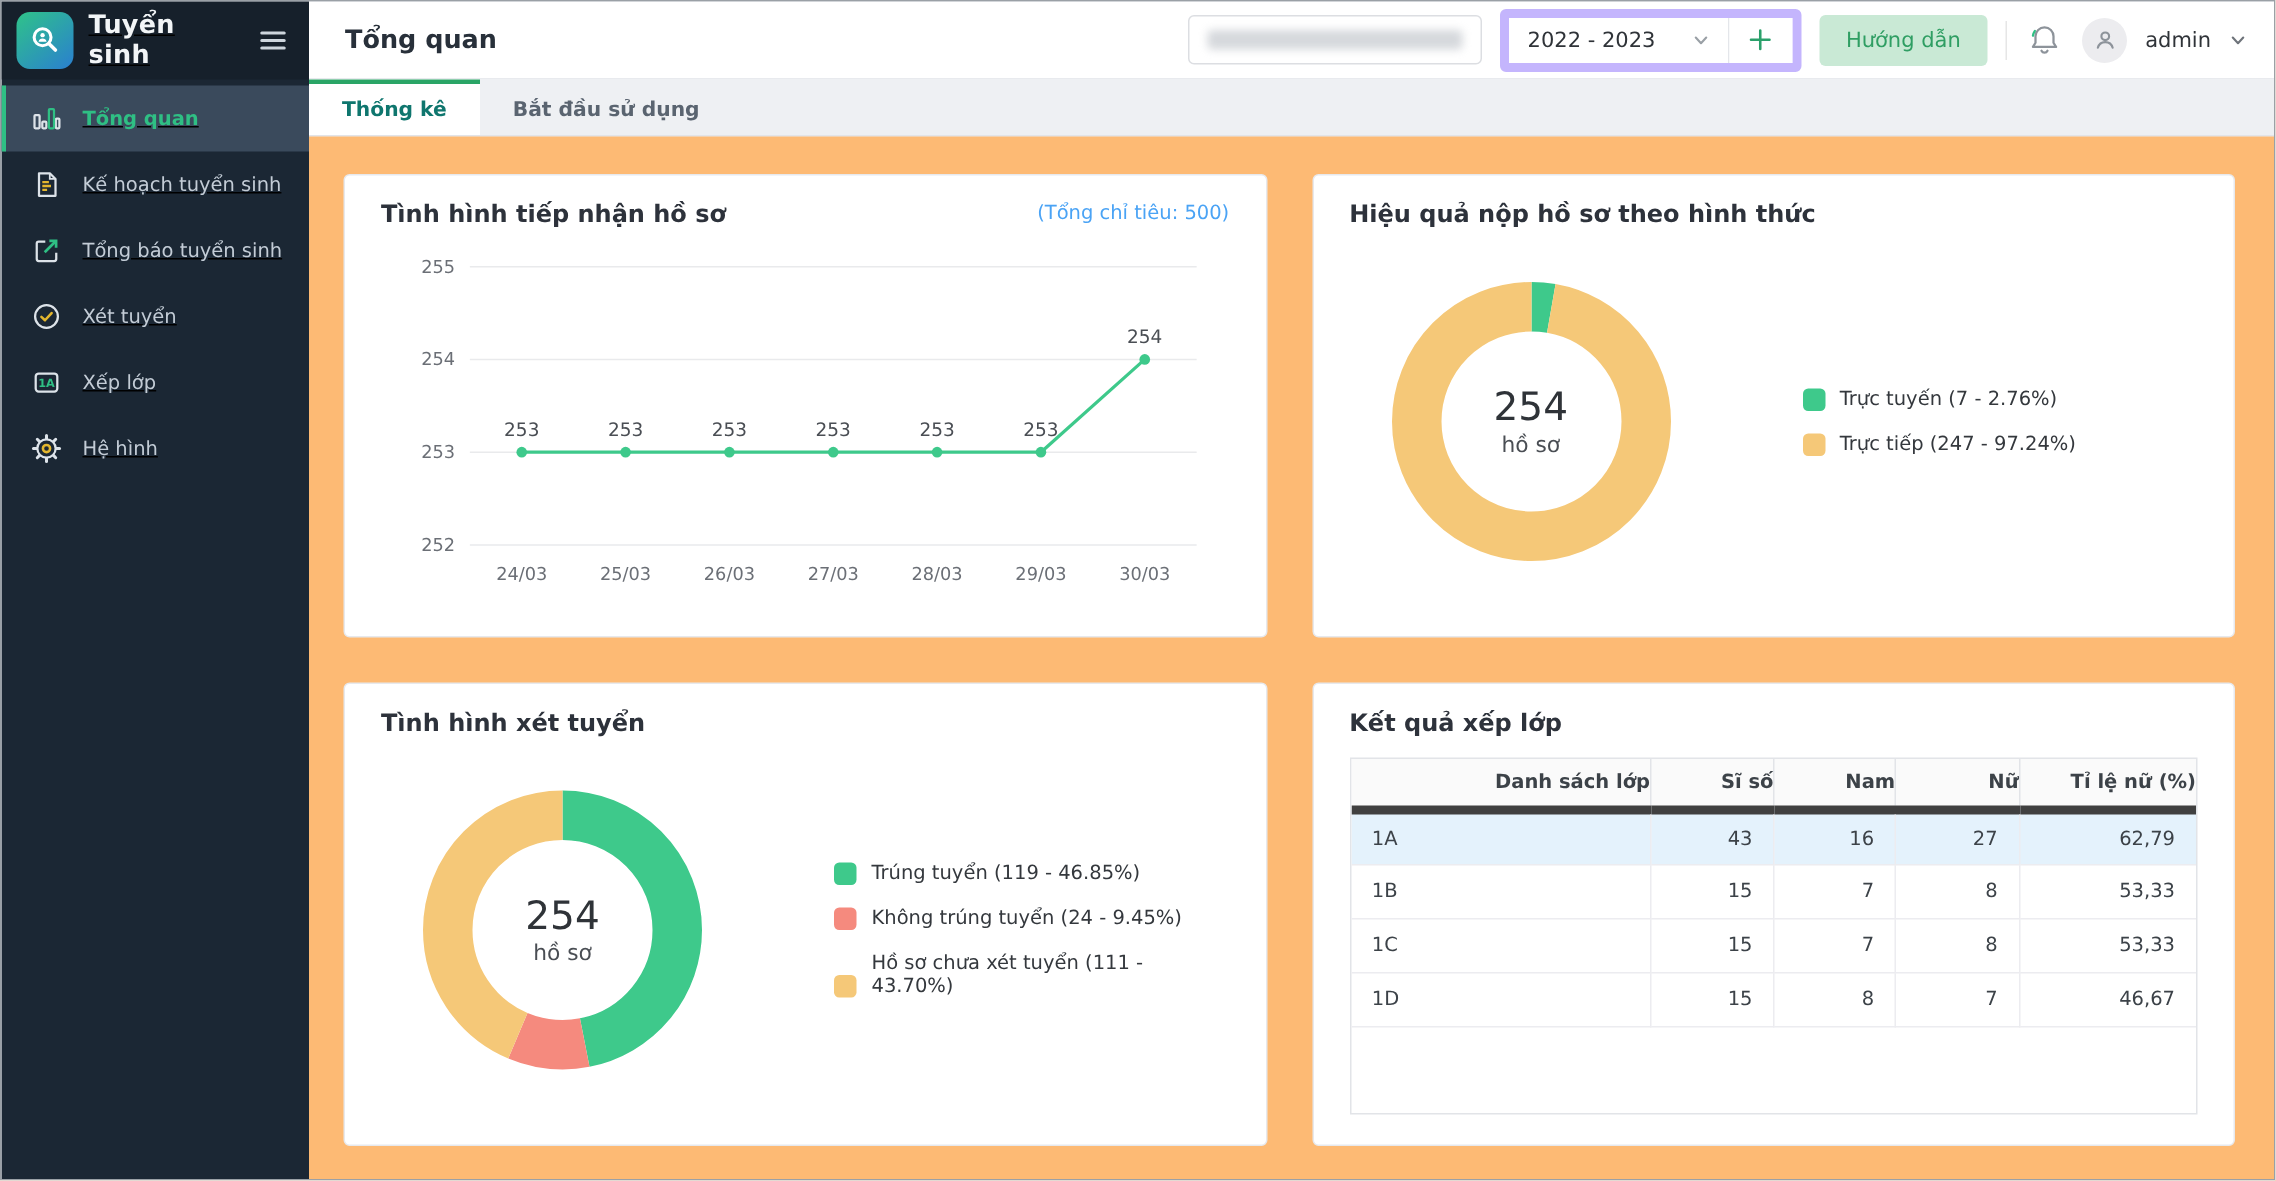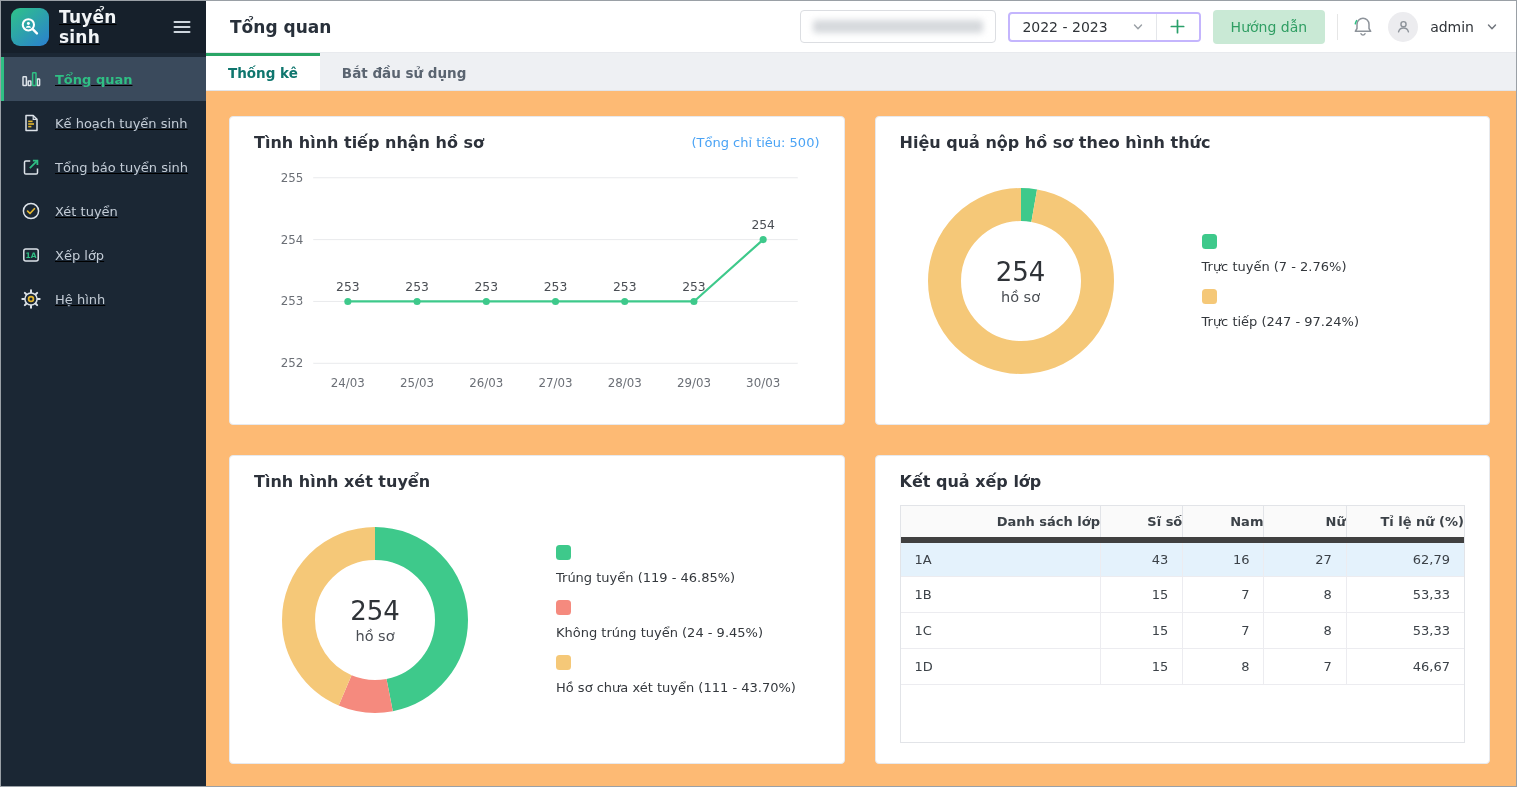--- a/index.html
+++ b/index.html
@@ -26,21 +26,21 @@
   
   .main { flex:1; display:flex; flex-direction:column; min-width:0; }
 
   .topbar { height:52px; background:#fff; border-bottom:1px solid #e8eaee; display:flex; align-items:center; padding:0 18px 0 24px; flex-shrink:0; }
   .page-title { font-size:17px; font-weight:600; color:#28303a; }
   .tb-right { margin-left:auto; display:flex; align-items:center; gap:12px; }
 
   .school-field { width:196px; height:33px; border:1px solid #dcdee2; border-radius:4px; background:#fff; display:flex; align-items:center; padding:0 12px; cursor:text; }
   .redacted { height:13px; width:100%; border-radius:3px; background:#b4b9c0; filter:blur(3px); opacity:.55; }
 
-  .year-group { height:30px; border:2px solid #c4b5fd; border-radius:4px; background:#fff; display:flex; align-items:stretch; overflow:hidden;justify-content:flex-end; }
+  .year-group { height:42px; border:6px solid #c4b5fd; border-radius:4px; background:#fff; display:flex; align-items:stretch; overflow:hidden;justify-content:flex-end; }
   .year-select { display:flex; align-items:center; gap:24px; padding:0 12px; font-size:14px; color:#2f3338; cursor:pointer; }
   .year-select svg { width:12px; height:12px; }
   .vgdiv { width:1px; background:#e4e6ea; }
   .add-btn { width:42px; background:#fff; border:none; display:flex; align-items:center; justify-content:center; cursor:pointer; }
   .add-btn svg { width:19px; height:19px; }
 
   .guide-btn { height:34px; padding:0 18px; border:none; border-radius:4px; background:#c9e9d5; color:#2f9e63; font-size:14px; font-weight:500; font-family:inherit; cursor:pointer; }
 
   .vdiv { width:1px; height:26px; background:#e6e6e6; }
   .bell { display:flex; cursor:pointer; }
@@ -66,21 +66,21 @@
   .chart-svg { margin-top:8px; width:100%; height:auto; }
   .tick { font-size:12px; fill:#6b6f76; font-family:"DejaVu Sans",sans-serif; }
   .plabel { font-size:12.5px; fill:#4a4e54; font-family:"DejaVu Sans",sans-serif; }
 
   .donut-row { flex:1; display:flex; align-items:center; }
   .donut-wrap { position:relative; width:190px; height:190px; margin-left:26px; flex-shrink:0; }
   .donut-center { position:absolute; inset:0; display:flex; flex-direction:column; align-items:center; justify-content:center; pointer-events:none; }
   .dc-val { font-size:26px; color:#2f3338; }
   .dc-lab { font-size:14.5px; color:#4a4e54; margin-top:2px; }
   .legend { margin-left:86px; display:flex; flex-direction:column; gap:15px; }
-  .legend-item { display:flex; align-items:flex-start; gap:10px; cursor:pointer;flex-direction:column; }
+  .legend-item { display:flex; align-items:flex-end; gap:10px; cursor:pointer; }
   .legend-swatch { width:15px; height:15px; border-radius:3.5px; flex-shrink:0; }
   .legend-label { font-size:13px; color:#34383d; }
 
   .table-box { margin-top:14px; border:1px solid #e2e4e8; height:238px; background:#fff; overflow:hidden; }
   .class-table { width:100%; border-collapse:collapse; table-layout:fixed; }
   .class-table th { height:34px; background:#fafafa; font-weight:600; font-size:13px; color:#3c4248; text-align:right; border-bottom:6px solid #404040; border-right:1px solid #e2e4e8; }
   .class-table td { height:36px; padding:0 14px; font-size:13px; color:#3c4248; border-bottom:1px solid #ececf0; border-right:1px solid #ececf0; }
   .class-table th:last-child, .class-table td:last-child { border-right:none; }
   .class-table td.num { text-align:right; }
   .class-table td.cls { text-align:left; }

